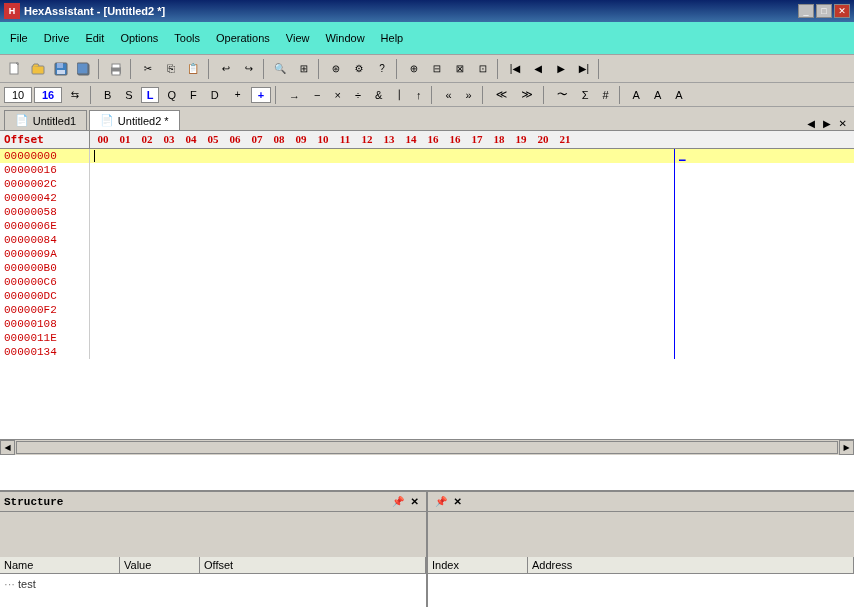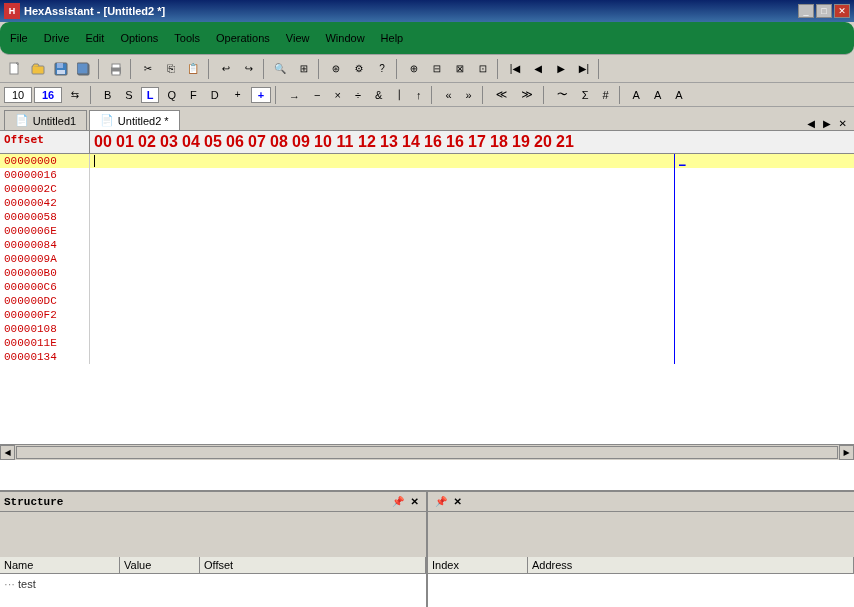--- a/index.html
+++ b/index.html
@@ -22,27 +22,26 @@
       border: 1px solid #888;
       margin-left: 2px;
       font-size: 9px;
       display: flex; align-items: center; justify-content: center;
       cursor: pointer;
     }
     #titlebar .win-btn.close { background: #c0392b; color: white; }
 
     
     #menubar {
-      background: #15803d;
+      background: #5eead4;
       border-bottom: 1px solid #a0a0a0;
       height: 20px;
       display: flex;
       align-items: center;
       padding: 16px 2px;
-      border-radius: 9px;
     }
     #menubar .menu-item {
       padding: 2px 8px;
       font-size: 11px;
       cursor: pointer;
     }
 
     
     #toolbar {
       background: #d4d0c8;
@@ -126,21 +125,21 @@
     #hex-header {
       background: #f0f0f0;
       border-bottom: 1px solid #888;
       display: flex;
       font-size: 11px;
       color: #c00;
       font-weight: bold;
     }
     .hex-offset-col { width: 90px; padding: 2px 4px; border-right: 1px solid #888; flex-shrink: 0; }
     .hex-bytes-col { flex: 1; padding: 2px 4px; display: flex; gap: 4px; }
-    .hex-byte-header { width: 18px; text-align: center; font-size: 16px; color: #c00; }
+    .hex-byte-header { width: 18px; text-align: center; font-size: 11px; color: #c00; font-family: Liberation Serif, serif; }
 
     #hex-body { flex: 1; overflow-y: auto; overflow-x: auto; position: relative; }
     .hex-row {
       display: flex;
       font-size: 11px;
       font-family: 'Courier New', monospace;
     }
     .hex-row.selected { background: #ffff99; }
     .row-offset {
       width: 90px;

